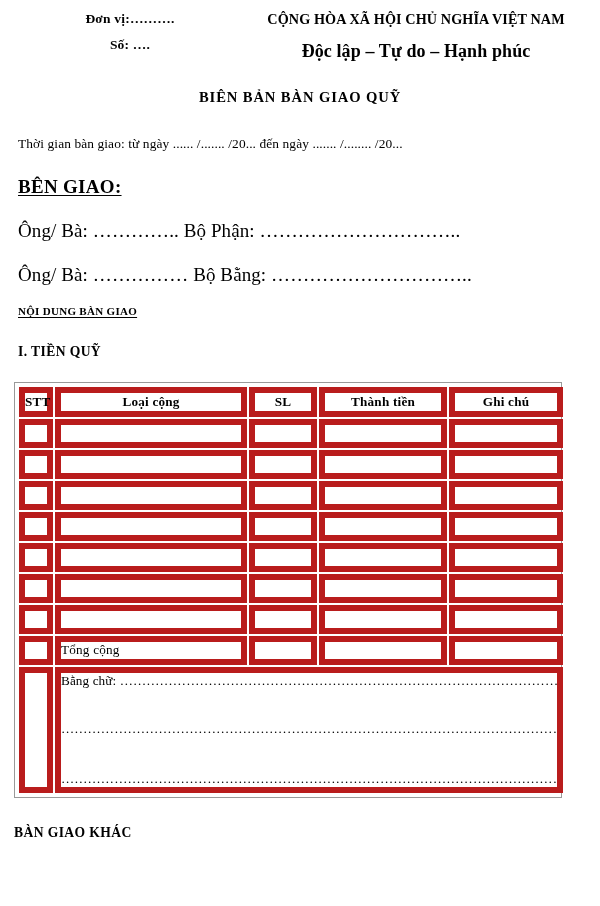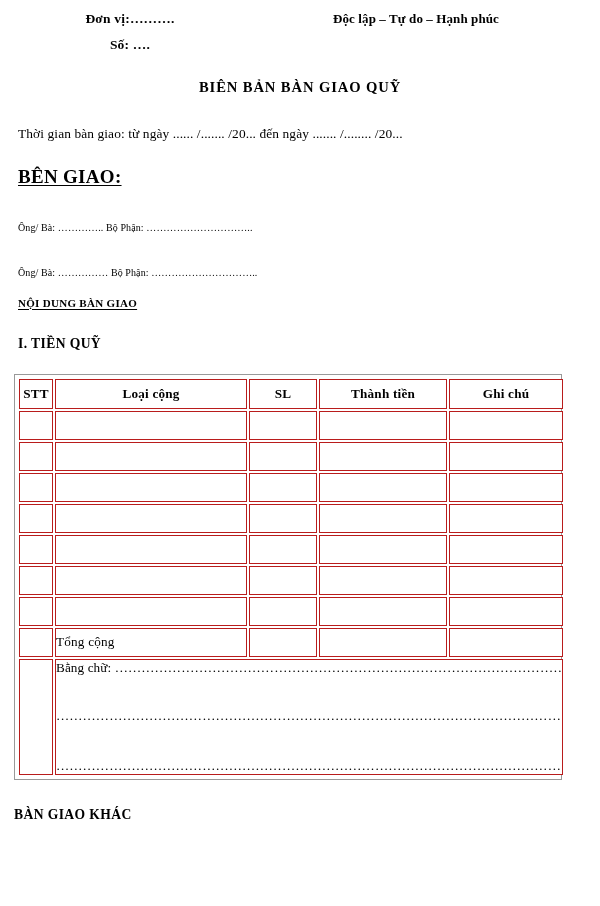--- a/index.html
+++ b/index.html
@@ -41,21 +41,21 @@
     flex: 1;
     text-align: center;
     line-height: 1.95;
   }
   .hdr-right .country {
     font-size: 14.2px;
     font-weight: bold;
     letter-spacing: 0.1px;
   }
   .hdr-right .motto {
-    font-size: 13px;
+    font-size: 18px;
     font-weight: bold;
     letter-spacing: 0.1px;
   }
 
   
   .doc-title {
     text-align: center;
     font-size: 14.6px;
     font-weight: bold;
     letter-spacing: 0.9px;
@@ -73,22 +73,22 @@
 
   .sect-head {
     font-size: 19px;
     font-weight: bold;
     margin-top: 24px;
     letter-spacing: 0.3px;
   }
   .sect-head .u { text-decoration: underline; text-underline-offset: 2px; }
 
   .person-line {
-    font-size: 10px;
-    margin-top: 34px;
+    font-size: 19px;
+    margin-top: 22px;
     letter-spacing: 0.1px;
   }
 
   .content-head {
     font-size: 11px;
     font-weight: bold;
     margin-top: 19px;
     letter-spacing: 0.3px;
   }
   .content-head .u { text-decoration: underline; text-underline-offset: 2px; }
@@ -107,21 +107,21 @@
     padding: 2px;
     width: 548px;
   }
   table.fund {
     width: 100%;
     border-collapse: separate;
     border-spacing: 2px;
     table-layout: fixed;
   }
   table.fund td, table.fund th {
-    border: 1px solid #b91c1c;
+    border: 6px solid #b91c1c;
     padding: 0;
     vertical-align: middle;
     background: #ffffff;
   }
   table.fund th {
     height: 30px;
     font-size: 13.2px;
     font-weight: bold;
     text-align: center;
     letter-spacing: 0.2px;
@@ -169,38 +169,39 @@
 <body>
 
 <div class="page">
 
   <div class="doc-header">
     <div class="hdr-left">
       <div class="unit-line">Đơn vị:……….</div>
       <div class="number-line">Số: ….</div>
     </div>
     <div class="hdr-right">
+      <div class="country">CỘNG HÒA XÃ HỘI CHỦ NGHĨA VIỆT NAM</div>
       <div class="motto">Độc lập – Tự do – Hạnh phúc</div>
     </div>
   </div>
 
   <div class="doc-title">BIÊN BẢN BÀN GIAO QUỸ</div>
 
   <div class="body-block">
 
     <div class="time-line">Thời gian bàn giao: từ ngày ...... /....... /20... đến ngày ....... /........ /20...</div>
 
     <div class="sect-head">
       <span class="u">BÊN GIAO:</span>
     </div>
 
     <div class="person-line">Ông/ Bà: ………….. Bộ Phận: …………………………..</div>
 
 
-    <div class="person-line">Ông/ Bà: …………… Bộ Phận: …………………………..</div>
+    <div class="person-line">Ông/ Bà: …………… Bộ Bằng: …………………………..</div>
 
     <div class="content-head">
       <span class="u">NỘI DUNG BÀN GIAO</span>
     </div>
 
     <div class="part-head">I. TIỀN QUỸ</div>
   </div>
 
   <div class="table-wrap">
     <table class="fund">

